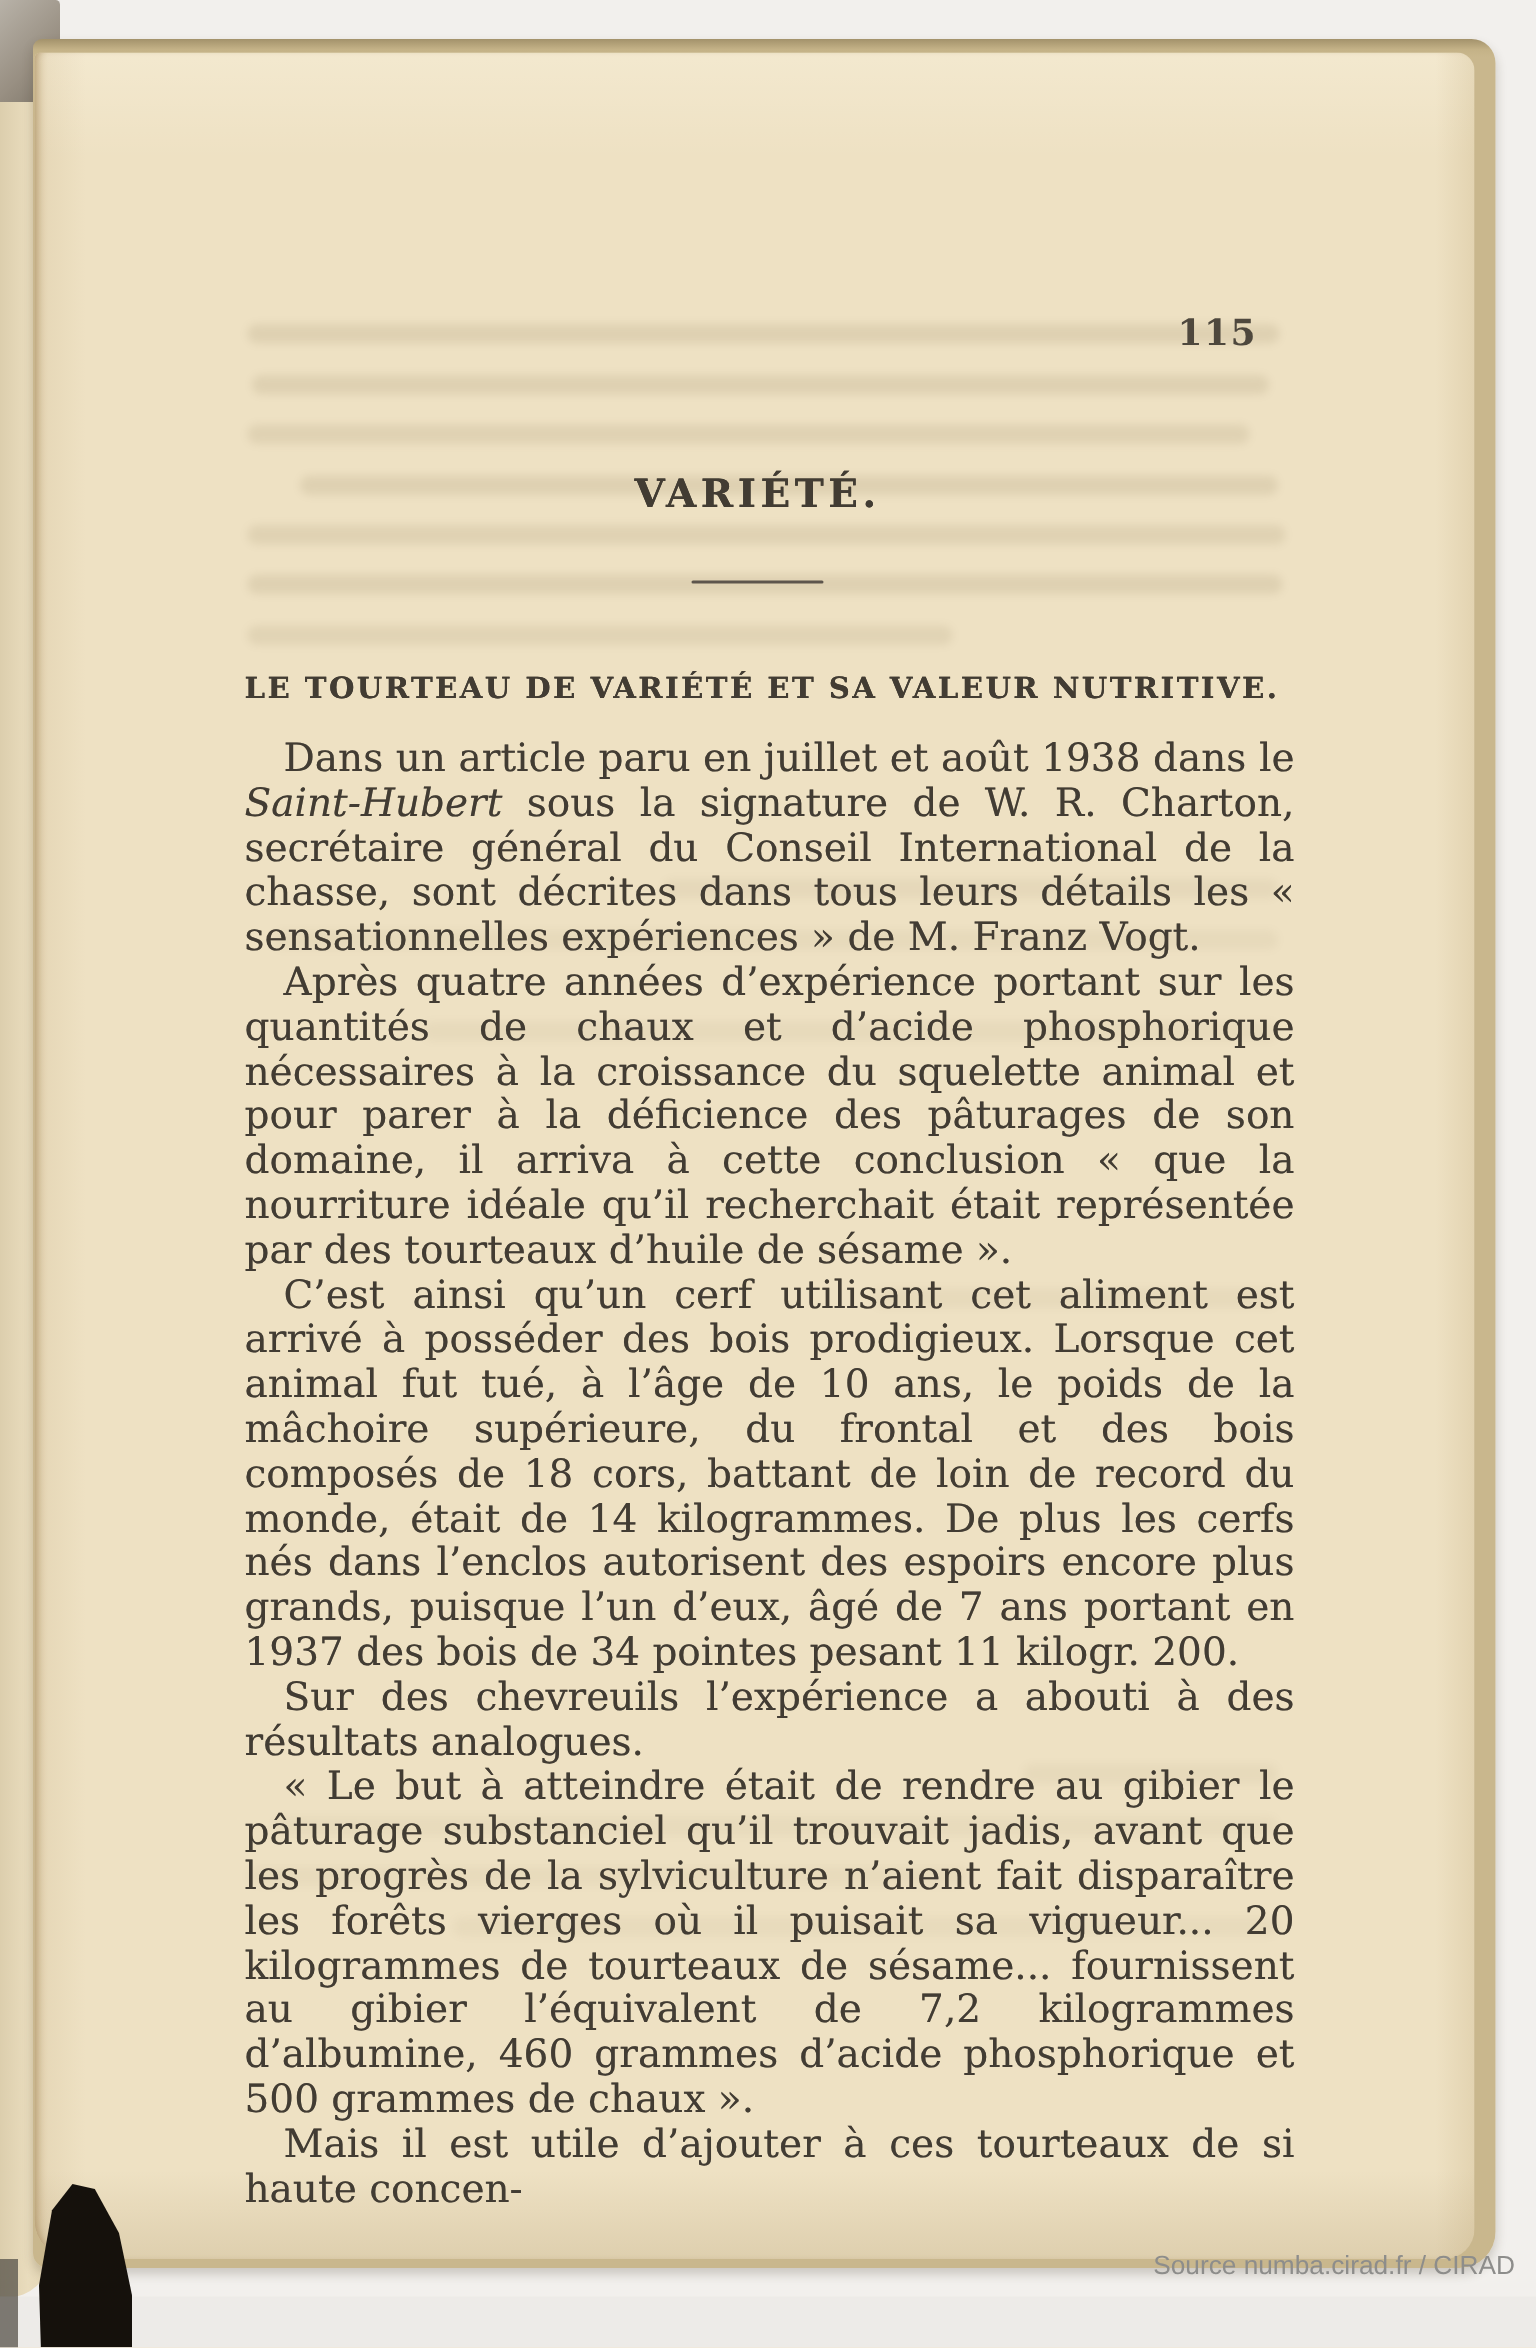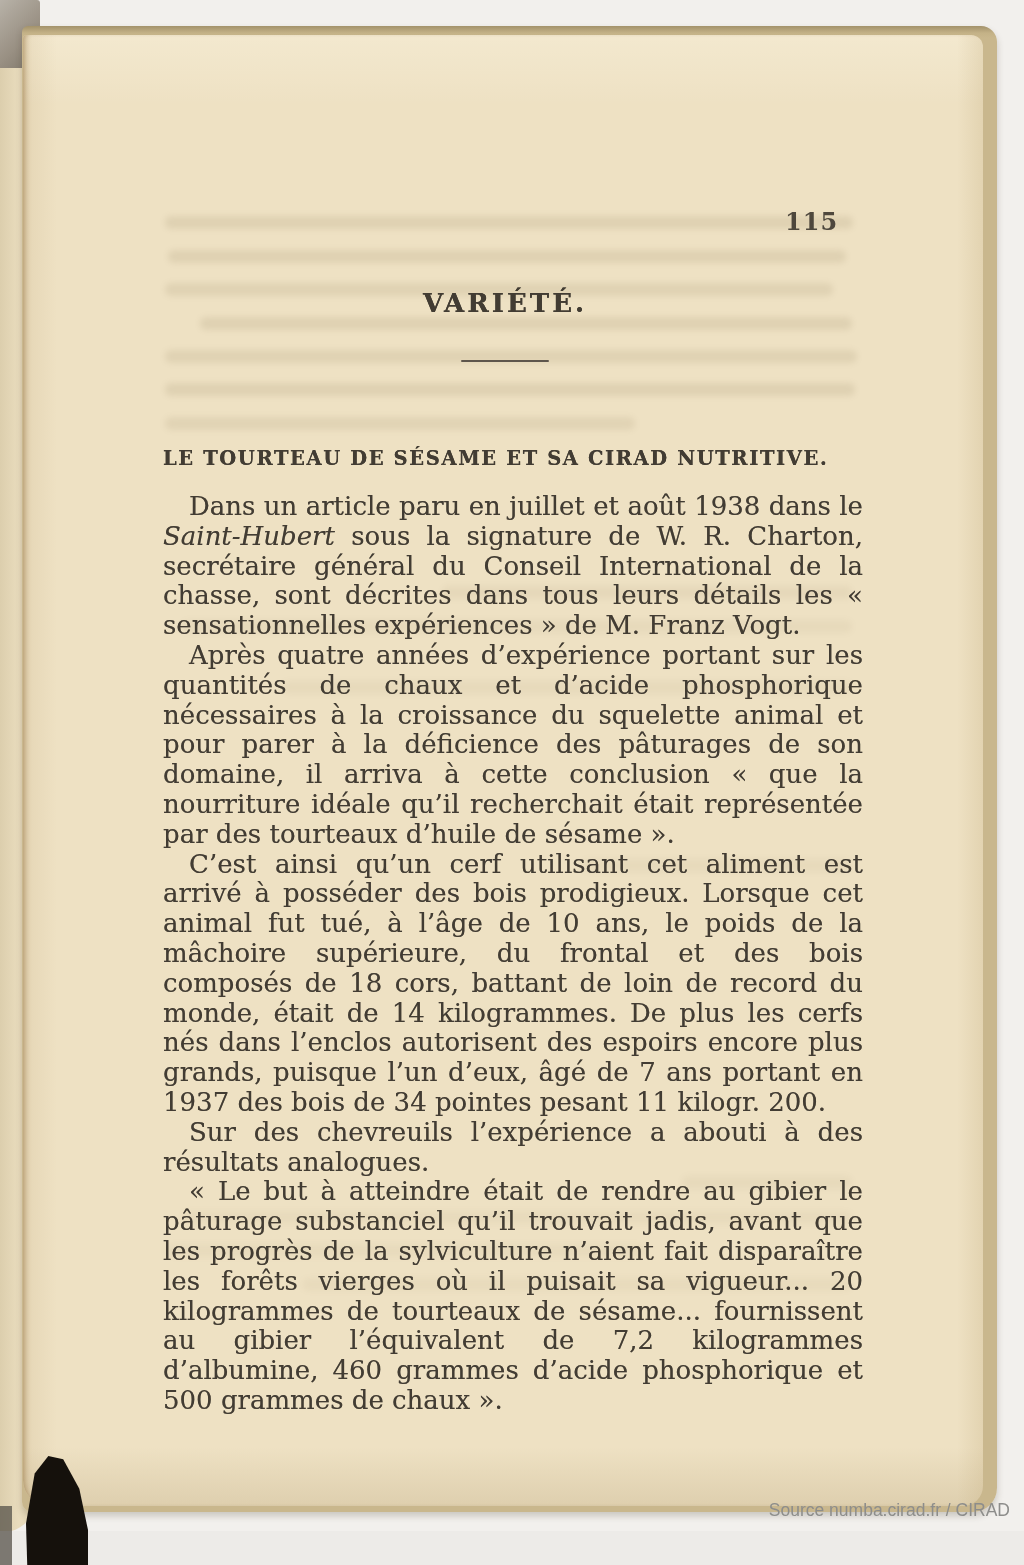--- a/index.html
+++ b/index.html
@@ -53,21 +53,21 @@
   
   .ghosts{position:absolute;inset:0;z-index:3;}
   .ghost{
     position:absolute;height:13px;border-radius:6px;
     background:#7c6a45;filter:blur(3px);
   }
   .folio{
     position:absolute;left:763px;top:145px;z-index:4;
     font-size:24px;font-weight:700;letter-spacing:1px;color:var(--ink);opacity:.92;margin-top:36px;
   }
-  .title-wrap{position:absolute;left:133px;top:260px;width:700px;text-align:center;z-index:4;}
+  .title-wrap{position:absolute;left:133px;top:287px;width:700px;text-align:center;z-index:4;}
   .title{
     font-size:26px;font-weight:700;letter-spacing:3px;line-height:34px;color:var(--ink);
     text-shadow:0 0 .4px currentColor;
   }
   .rule{
     width:88px;height:2px;margin:40px auto 0;background:#46403a;opacity:.85;border-radius:1px;
   }
   .heading{
     position:absolute;left:141px;top:421px;width:705px;z-index:4;
     font-size:19.5px;font-weight:700;letter-spacing:1.6px;white-space:nowrap;
@@ -130,28 +130,29 @@
       <div class="ghost" style="left:280px;top:1252px;width:550px;opacity:.05"></div>
     </div>
 
     <div class="folio">115</div>
 
     <div class="title-wrap">
       <div class="title">VARIÉTÉ.</div>
       <div class="rule"></div>
     </div>
 
-    <div class="heading">LE TOURTEAU DE SÉSAME ET SA CIRAD NUTRITIVE.</div>
+    <div class="heading">LE TOURTEAU DE VARIÉTÉ ET SA VALEUR NUTRITIVE.</div>
 
     <div class="body">
         <p><span>Dans un article paru en juillet et août 1938 dans le </span><span class="it">Saint-Hubert</span><span> sous la signature de W. R. Charton, secrétaire général du Conseil International de la chasse, sont décrites dans tous leurs détails les « sensationnelles expériences » de M. Franz Vogt.</span></p>
         <p><span>Après quatre années d’expérience portant sur les quantités de chaux et d’acide phosphorique nécessaires à la croissance du squelette animal et pour parer à la déficience des pâturages de son domaine, il arriva à cette conclusion « que la nourriture idéale qu’il recherchait était représentée par des tourteaux d’huile de sésame ».</span></p>
         <p><span>C’est ainsi qu’un cerf utilisant cet aliment est arrivé à posséder des bois prodigieux. Lorsque cet animal fut tué, à l’âge de 10 ans, le poids de la mâchoire supérieure, du frontal et des bois composés de 18 cors, battant de loin de record du monde, était de 14 kilogrammes. De plus les cerfs nés dans l’enclos autorisent des espoirs encore plus grands, puisque l’un d’eux, âgé de 7 ans portant en 1937 des bois de 34 pointes pesant 11 kilogr. 200.</span></p>
         <p><span>Sur des chevreuils l’expérience a abouti à des résultats analogues.</span></p>
         <p><span>« Le but à atteindre était de rendre au gibier le pâturage substanciel qu’il trouvait jadis, avant que les progrès de la sylviculture n’aient fait disparaître les forêts vierges où il puisait sa vigueur... 20 kilogrammes de tourteaux de sésame... fournissent au gibier l’équivalent de 7,2 kilogrammes d’albumine, 460 grammes d’acide phosphorique et 500 grammes de chaux ».</span></p>
+        <p><span>Mais il est utile d’ajouter à ces tourteaux de si haute concen-</span></p>
       </div>
   </div>
 
   <div class="footer-strip"></div>
   <div class="wedge"></div>
   <div class="sliver"></div>
 
   <div class="footer">Source numba.cirad.fr / CIRAD</div>
 </div>
 

